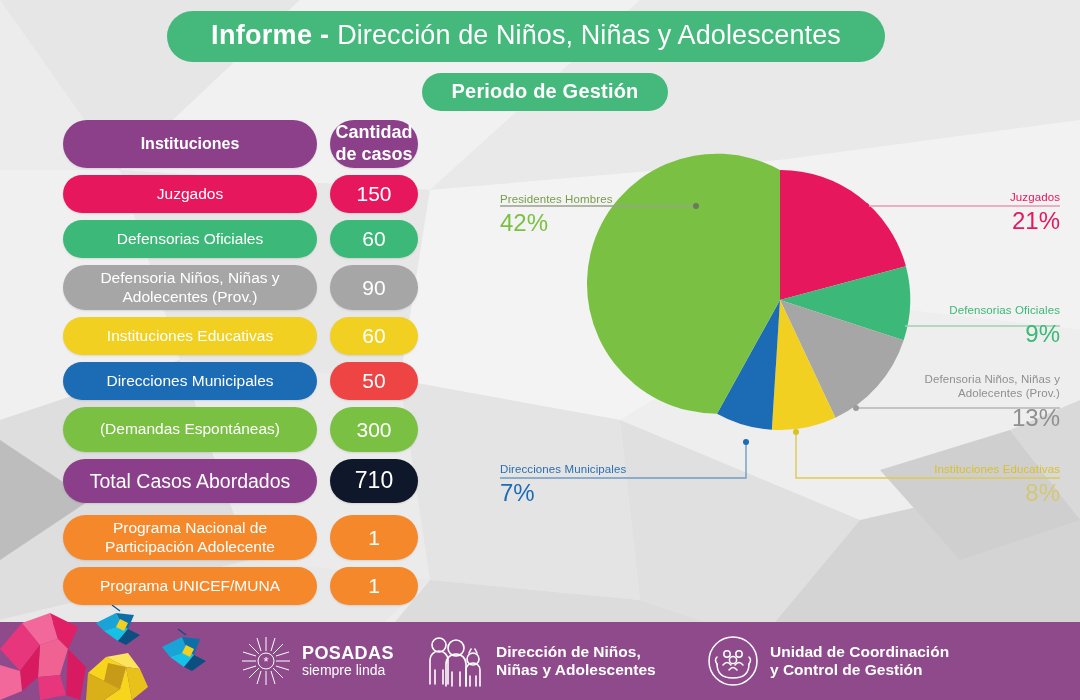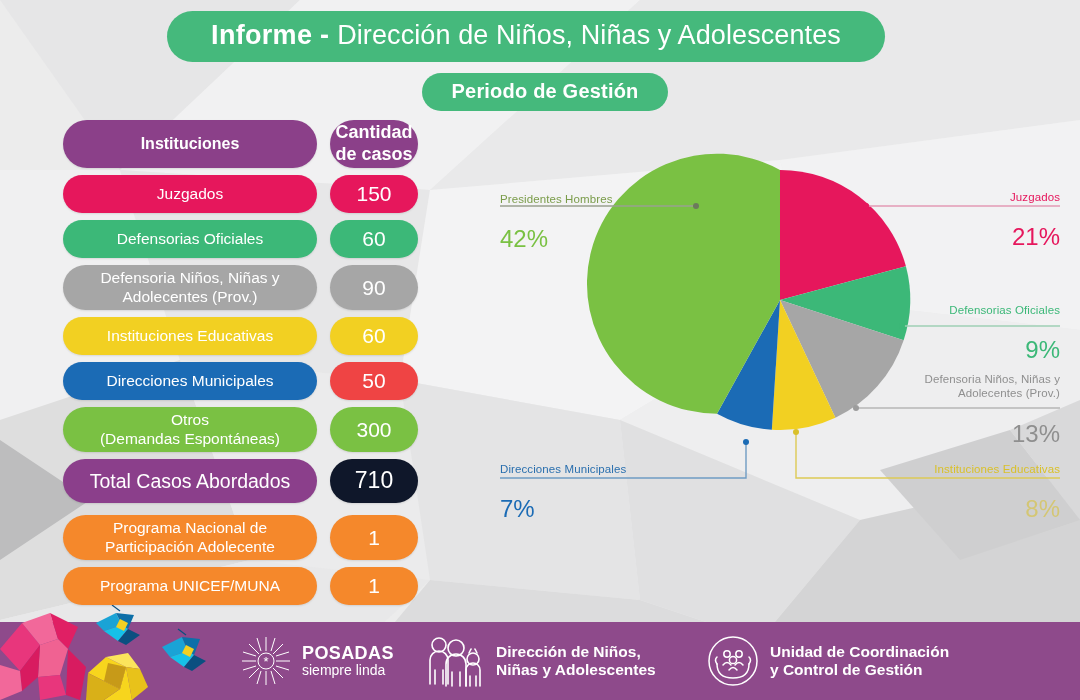--- a/index.html
+++ b/index.html
@@ -139,21 +139,21 @@
     white-space: nowrap;
   }
   .callout .cl-name {
     font-size: 11.5px;
     letter-spacing: .1px;
     line-height: 1.25;
   }
   .callout .cl-pct {
     font-size: 24px;
     line-height: 1.1;
-    margin-top: 20px;
+    margin-top: 4px;
   }
   .callout.right-al { text-align: right; }
   .callout.left-al  { text-align: left; }
 
   
   .footer {
     position: absolute;
     left: 0;
     bottom: 0;
     width: 1080px;
@@ -262,21 +262,20 @@
     </div>
 
     <div class="trow">
       <div class="cell-label r-1" style="background:#1b6bb5">Direcciones Municipales</div>
       <div class="cell-value r-1" style="background:#ef4444">50</div>
     </div>
 
     <div class="trow">
       <div class="cell-label r-2" style="background:#7ac143">
         <div style="text-align:center">
-          <div>Otros</div>
           <div>(Demandas Espontáneas)</div>
         </div>
       </div>
       <div class="cell-value r-2" style="background:#7ac143">300</div>
     </div>
 
     <div class="trow total">
       <div class="cell-label r-tot" style="background:#8b3f8b">Total Casos Abordados</div>
       <div class="cell-value r-tot" style="background:#0f172a">710</div>
     </div>

